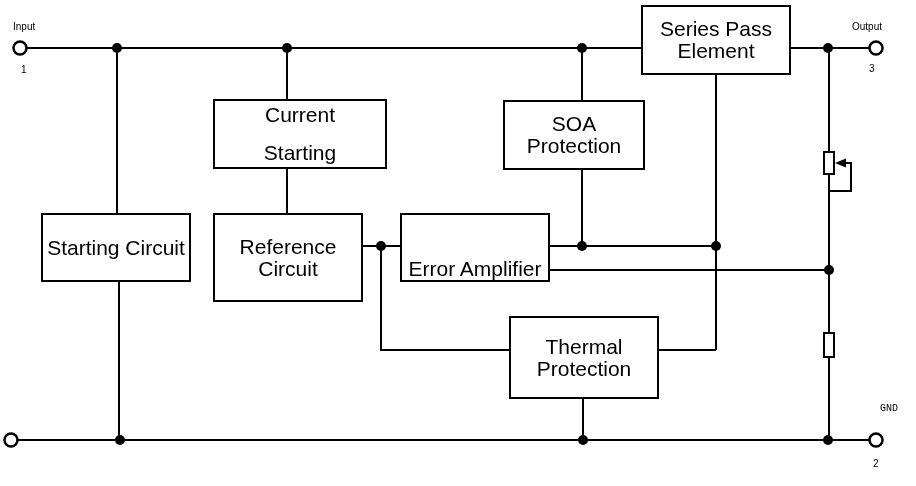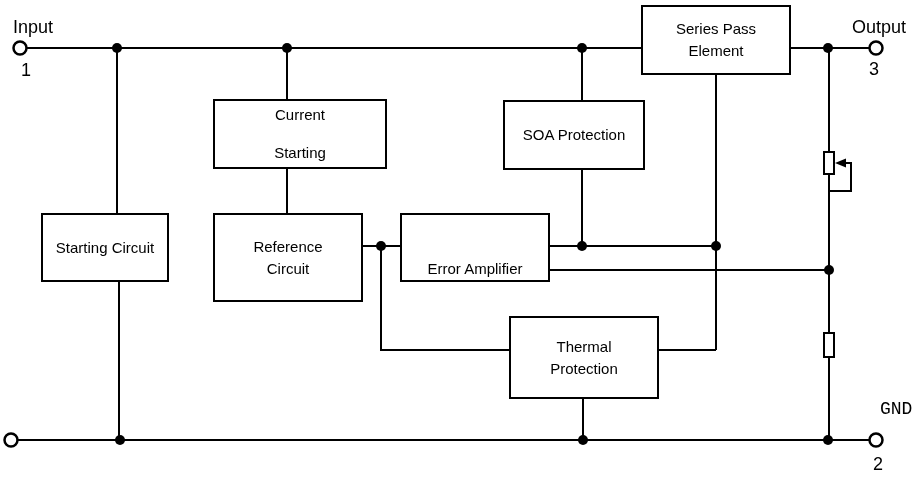--- a/index.html
+++ b/index.html
@@ -24,26 +24,26 @@
   .block {
     position: absolute;
     box-sizing: border-box;
     border: 2px solid #000000;
     background: #ffffff;
     display: flex;
     flex-direction: column;
     align-items: center;
     justify-content: center;
     text-align: center;
-    font-size: 15px;
+    font-size: 21px;
     line-height: 22px;
   }
   .lbl {
     position: absolute;
-    font-size: 18px;
+    font-size: 10px;
     line-height: 16px;
     white-space: nowrap;
   }
 </style>
 </head>
 <body>
 
 <div class="diagram">
 
   <svg class="wiring" width="916" height="486" viewBox="0 0 916 486">
@@ -103,21 +103,21 @@
 
   <div class="block" style="left:213px; top:99px; width:174px; height:70px;gap:16px;">
     <div>Current</div>
     <div>Starting</div>
   </div>
 
   <div class="block" style="left:503px; top:100px; width:142px; height:70px;">
     <div>SOA Protection</div>
   </div>
 
-  <div class="block" style="left:41px; top:213px; width:128px; height:69px;text-align:right;">
+  <div class="block" style="left:41px; top:213px; width:150px; height:69px;">
     <div>Starting Circuit</div>
   </div>
 
   <div class="block" style="left:213px; top:213px; width:150px; height:89px;">
     <div>Reference</div>
     <div>Circuit</div>
   </div>
 
   <div class="block" style="left:400px; top:213px; width:150px; height:69px;justify-content:flex-end;">
     <div>Error Amplifier</div>

